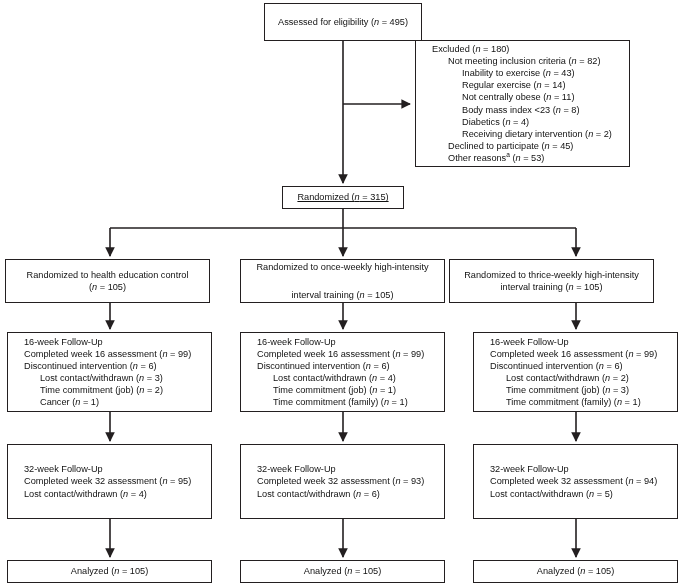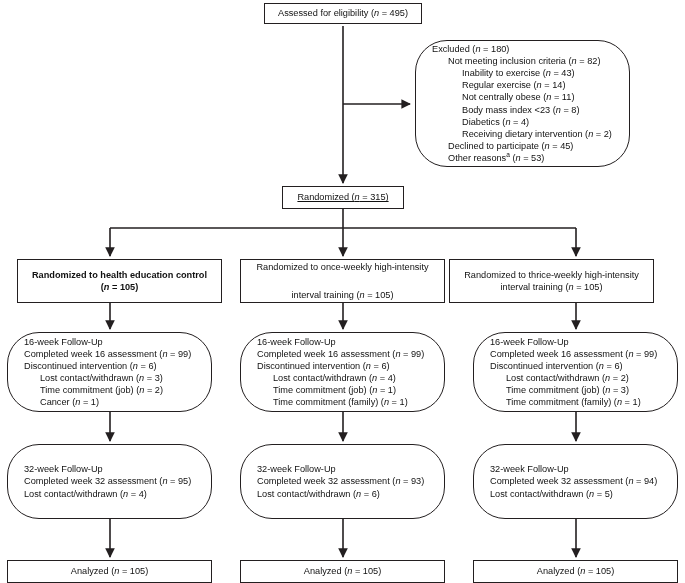--- a/index.html
+++ b/index.html
@@ -44,21 +44,20 @@
     text-align: center;
   }
   .left-al {
     align-items: flex-start;
   }
   .left-al .line {
     text-align: left;
   }
   .pad-left {
     padding-left: 16px;
-    border-radius: 32px;
   }
   .i1 { padding-left: 16px; }
   .i2 { padding-left: 30px; }
   i, .ital {
     font-style: italic;
   }
   sup {
     font-size: 6.6px;
     vertical-align: super;
     line-height: 0;
@@ -100,42 +99,42 @@
       <line x1="110" y1="412" x2="110" y2="441" marker-end="url(#arrow)"></line>
       <line x1="343" y1="412" x2="343" y2="441" marker-end="url(#arrow)"></line>
       <line x1="576" y1="412" x2="576" y2="441" marker-end="url(#arrow)"></line>
 
       <line x1="110" y1="519" x2="110" y2="557" marker-end="url(#arrow)"></line>
       <line x1="343" y1="519" x2="343" y2="557" marker-end="url(#arrow)"></line>
       <line x1="576" y1="519" x2="576" y2="557" marker-end="url(#arrow)"></line>
     </g>
   </svg>
 
-  <div class="box center" style="left:264px; top:3px; width:158px; height:21px;">
+  <div class="box center" style="left:264px; top:3px; width:158px; height:38px;">
       <div class="line">Assessed for eligibility (<i>n</i> = 495)</div>
     </div>
 
   <div class="box left-al pad-left" style="left:415px; top:40px; width:215px; height:127px;">
       <div class="line">Excluded (<i>n</i> = 180)</div>
       <div class="line i1">Not meeting inclusion criteria (<i>n</i> = 82)</div>
       <div class="line i2">Inability to exercise (<i>n</i> = 43)</div>
       <div class="line i2">Regular exercise (<i>n</i> = 14)</div>
       <div class="line i2">Not centrally obese (<i>n</i> = 11)</div>
       <div class="line i2">Body mass index &lt;23 (<i>n</i> = 8)</div>
       <div class="line i2">Diabetics (<i>n</i> = 4)</div>
       <div class="line i2">Receiving dietary intervention (<i>n</i> = 2)</div>
       <div class="line i1">Declined to participate (<i>n</i> = 45)</div>
       <div class="line i1">Other reasons<sup>a</sup> (<i>n</i> = 53)</div>
     </div>
 
   <div class="box center" style="left:282px; top:186px; width:122px; height:23px;text-decoration:underline;">
       <div class="line">Randomized (<i>n</i> = 315)</div>
     </div>
 
-  <div class="box center" style="left:17px; top:259px; width:205px; height:44px;font-weight:bold;">
+  <div class="box center" style="left:5px; top:259px; width:205px; height:44px;">
       <div class="line">Randomized to health education control</div>
       <div class="line">(<i>n</i> = 105)</div>
     </div>
 
   <div class="box center" style="left:240px; top:259px; width:205px; height:44px;gap:16px;">
       <div class="line">Randomized to once-weekly high-intensity</div>
       <div class="line">interval training (<i>n</i> = 105)</div>
     </div>
 
   <div class="box center" style="left:449px; top:259px; width:205px; height:44px;">

